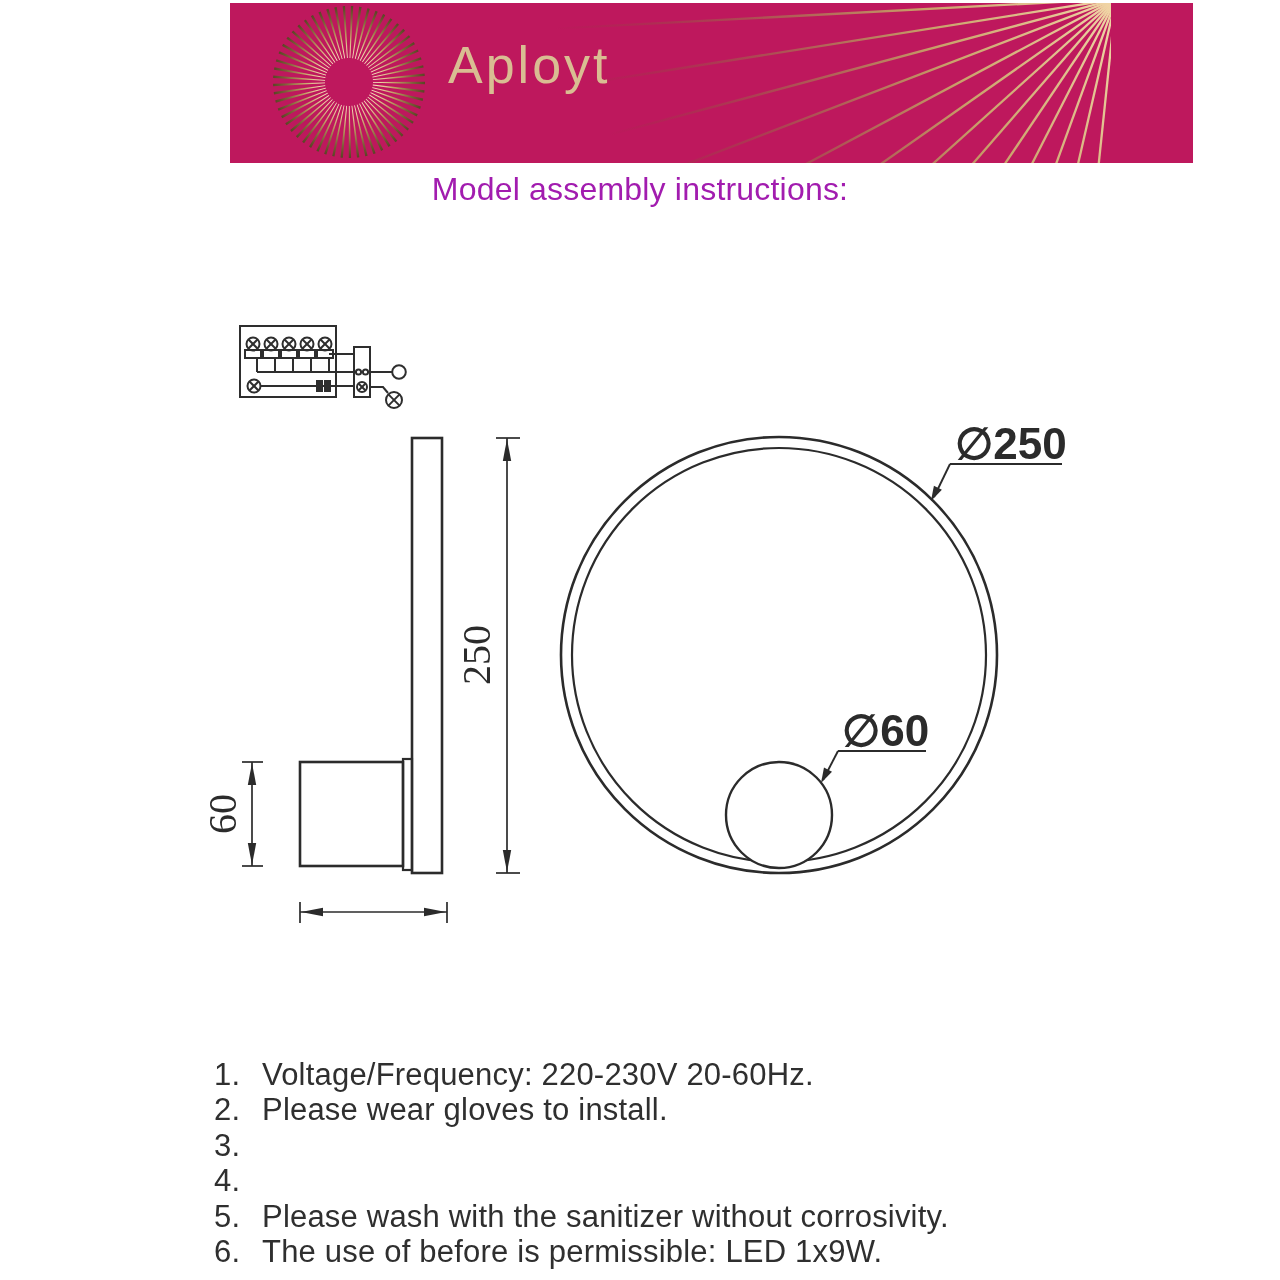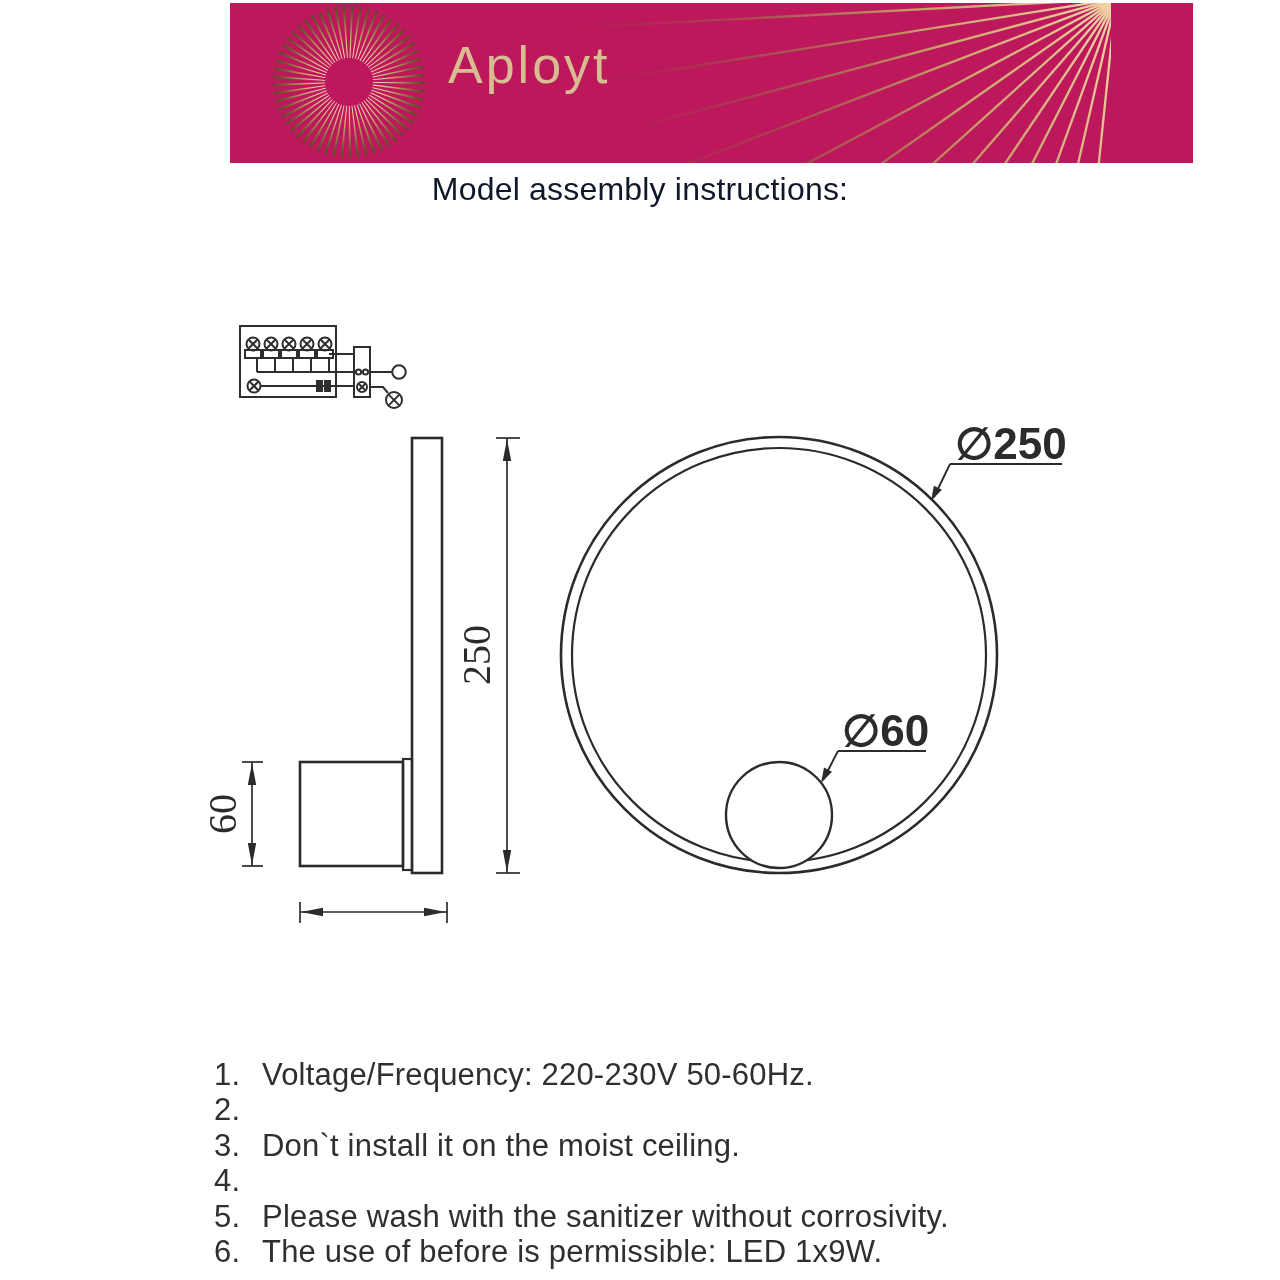--- a/index.html
+++ b/index.html
@@ -6,21 +6,21 @@
   .page{position:relative;width:1280px;height:1280px;background:#ffffff;overflow:hidden;
         font-family:"Liberation Sans",sans-serif;color:#2f2f2f;}
   
   .banner{position:absolute;left:202px;top:3px;width:963px;height:160px;
           background:#be185d;overflow:hidden;margin-left:28px;}
   .banner svg{position:absolute;left:0;top:0;}
   .brand{position:absolute;left:218px;top:36px;font-size:52px;line-height:1;
          letter-spacing:3px;color:#d9bd92;font-family:"Liberation Sans",sans-serif;}
   
   .title-block{position:absolute;left:0;right:0;top:170px;text-align:center;}
-  .title-line{font-size:32px;line-height:39px;color:#0f172a;letter-spacing:0.2px;}
+  .title-line{font-size:32px;line-height:39px;color:#a21caf;letter-spacing:0.2px;}
   
   .drawing{position:absolute;left:0;top:0;width:1280px;height:1280px;}
   .dim-serif{font-family:"Liberation Serif",serif;font-size:40px;fill:#2b2b2b;}
   .dim-sans{font-family:"Liberation Sans",sans-serif;font-size:44px;font-weight:600;fill:#2b2b2b;}
   
   .instructions{position:absolute;left:214px;top:1057px;}
   .inst-row{display:flex;font-size:31px;line-height:35.4px;color:#2f2f2f;letter-spacing:0.2px;}
   .inst-num{width:48px;flex:0 0 48px;}
 </style>
 </head>
@@ -180,28 +180,28 @@
         <line x1="838" y1="751" x2="823" y2="780"></line>
         <polygon points="821,783 832,771.8 824,767.6" fill="#2b2b2b" stroke="none"></polygon>
       </g>
       <text class="dim-sans" x="842" y="746" stroke="none">∅60</text>
     </g>
   </svg>
 
   <div class="instructions">
     <div class="inst-row">
       <span class="inst-num">1.</span>
-      <span class="inst-text">Voltage/Frequency: 220-230V 50-60Hz.</span>
+      <span class="inst-text">Voltage/Frequency: 220-230V 20-60Hz.</span>
     </div>
     <div class="inst-row">
       <span class="inst-num">2.</span>
+      <span class="inst-text">Please wear gloves to install.</span>
     </div>
     <div class="inst-row">
       <span class="inst-num">3.</span>
-      <span class="inst-text">Don`t install it on the moist ceiling.</span>
     </div>
     <div class="inst-row">
       <span class="inst-num">4.</span>
     </div>
     <div class="inst-row">
       <span class="inst-num">5.</span>
       <span class="inst-text">Please wash with the sanitizer without corrosivity.</span>
     </div>
     <div class="inst-row">
       <span class="inst-num">6.</span>

